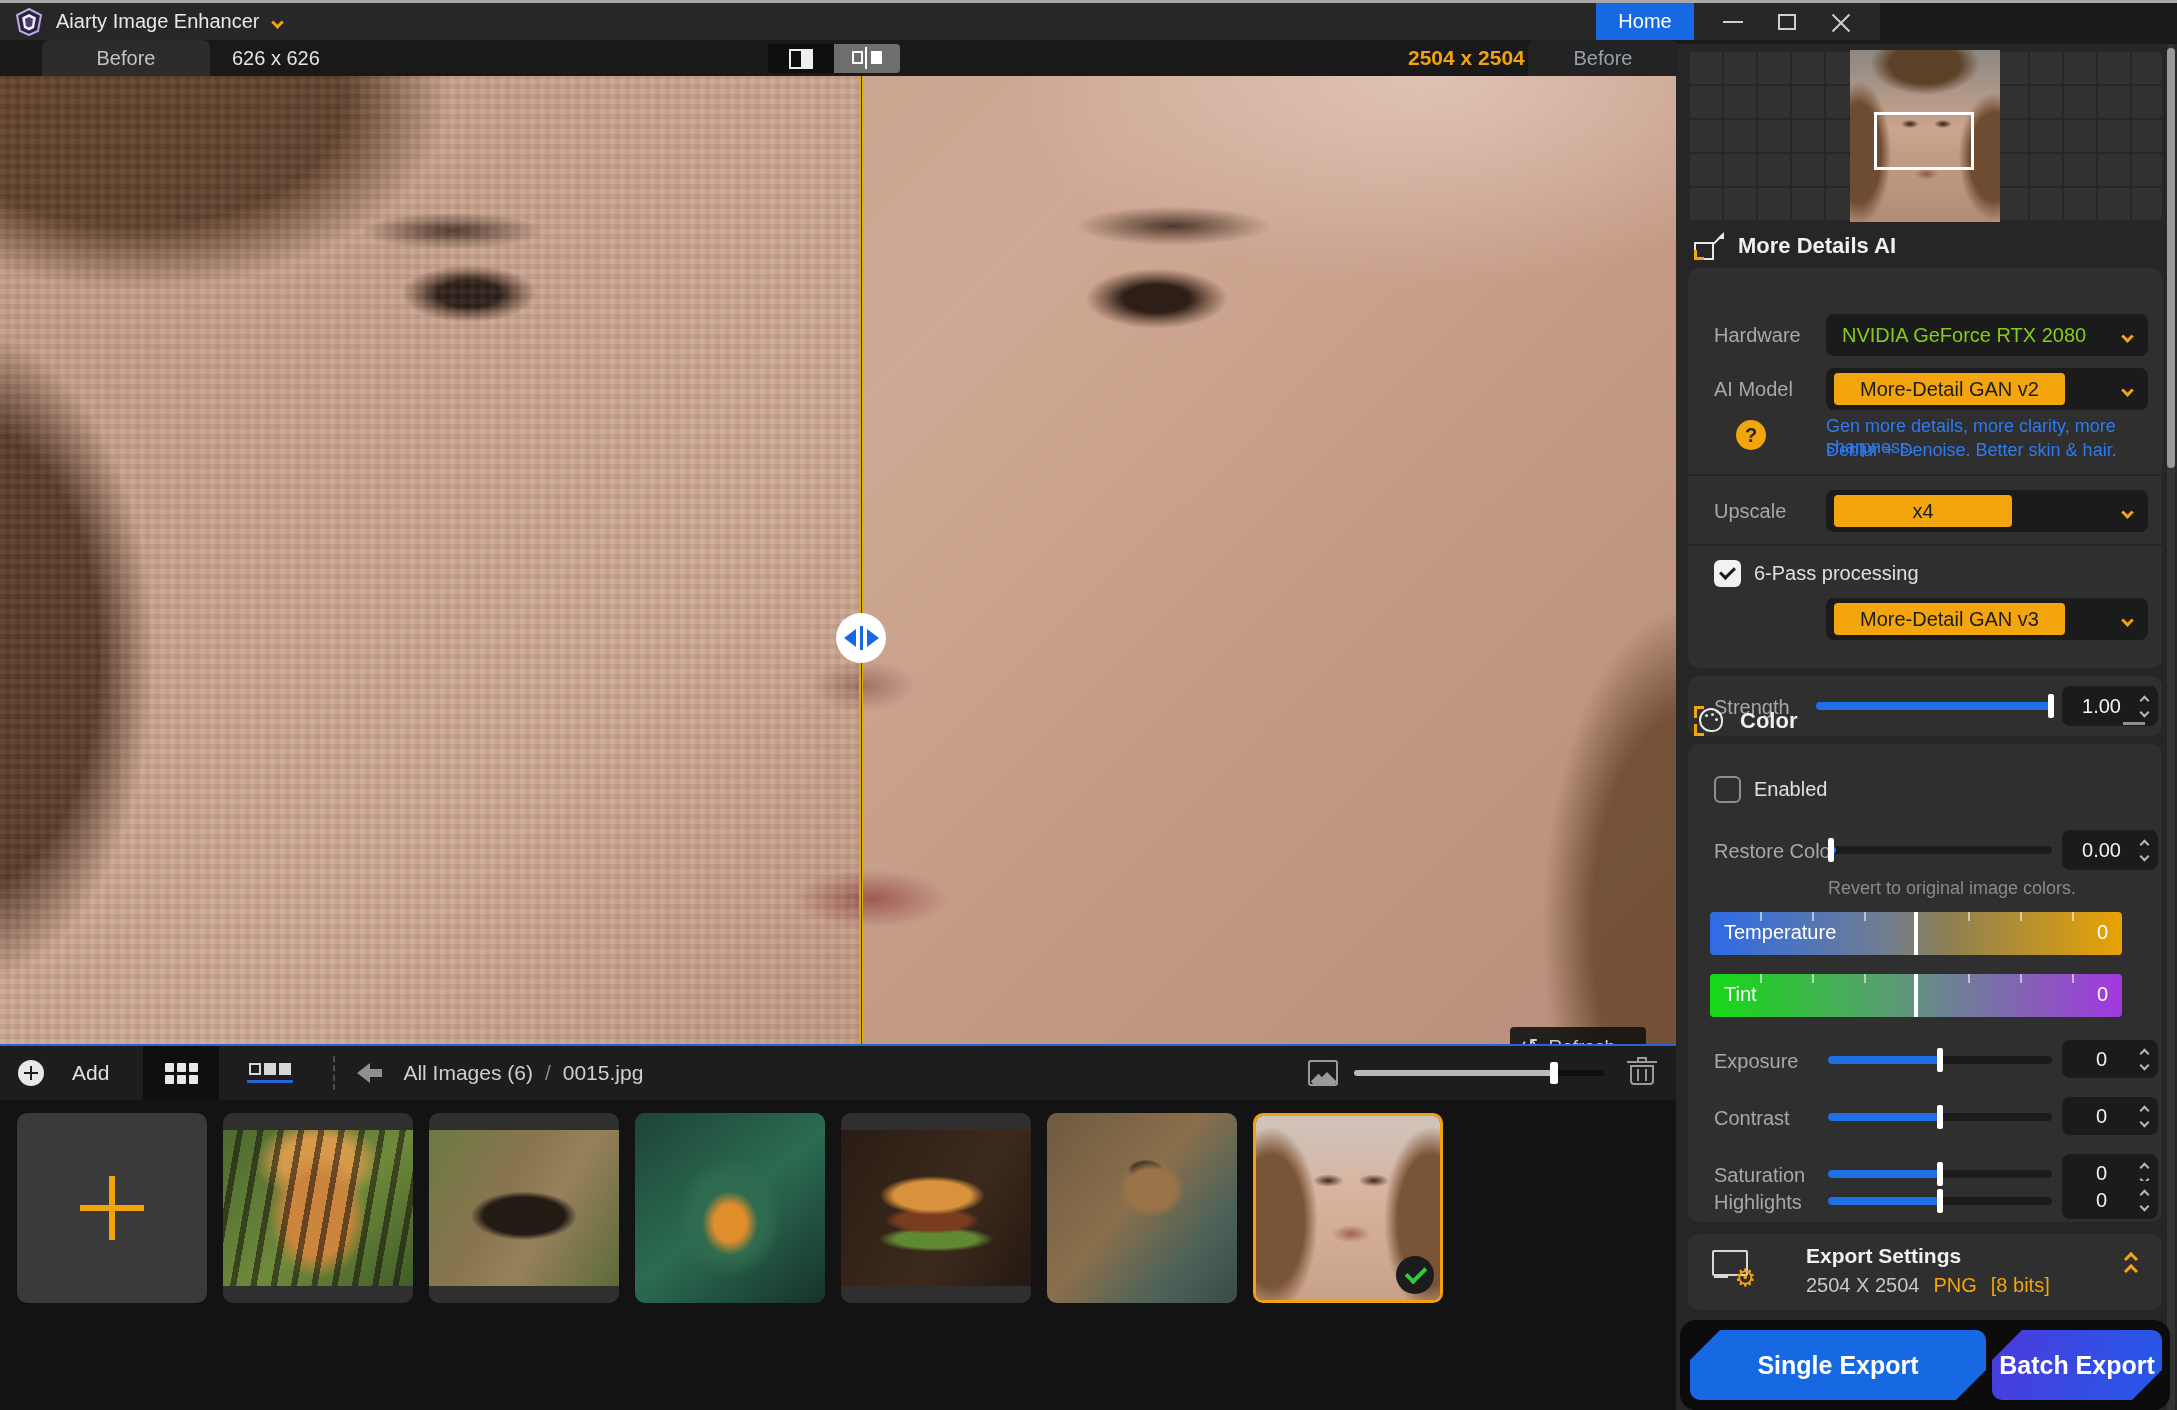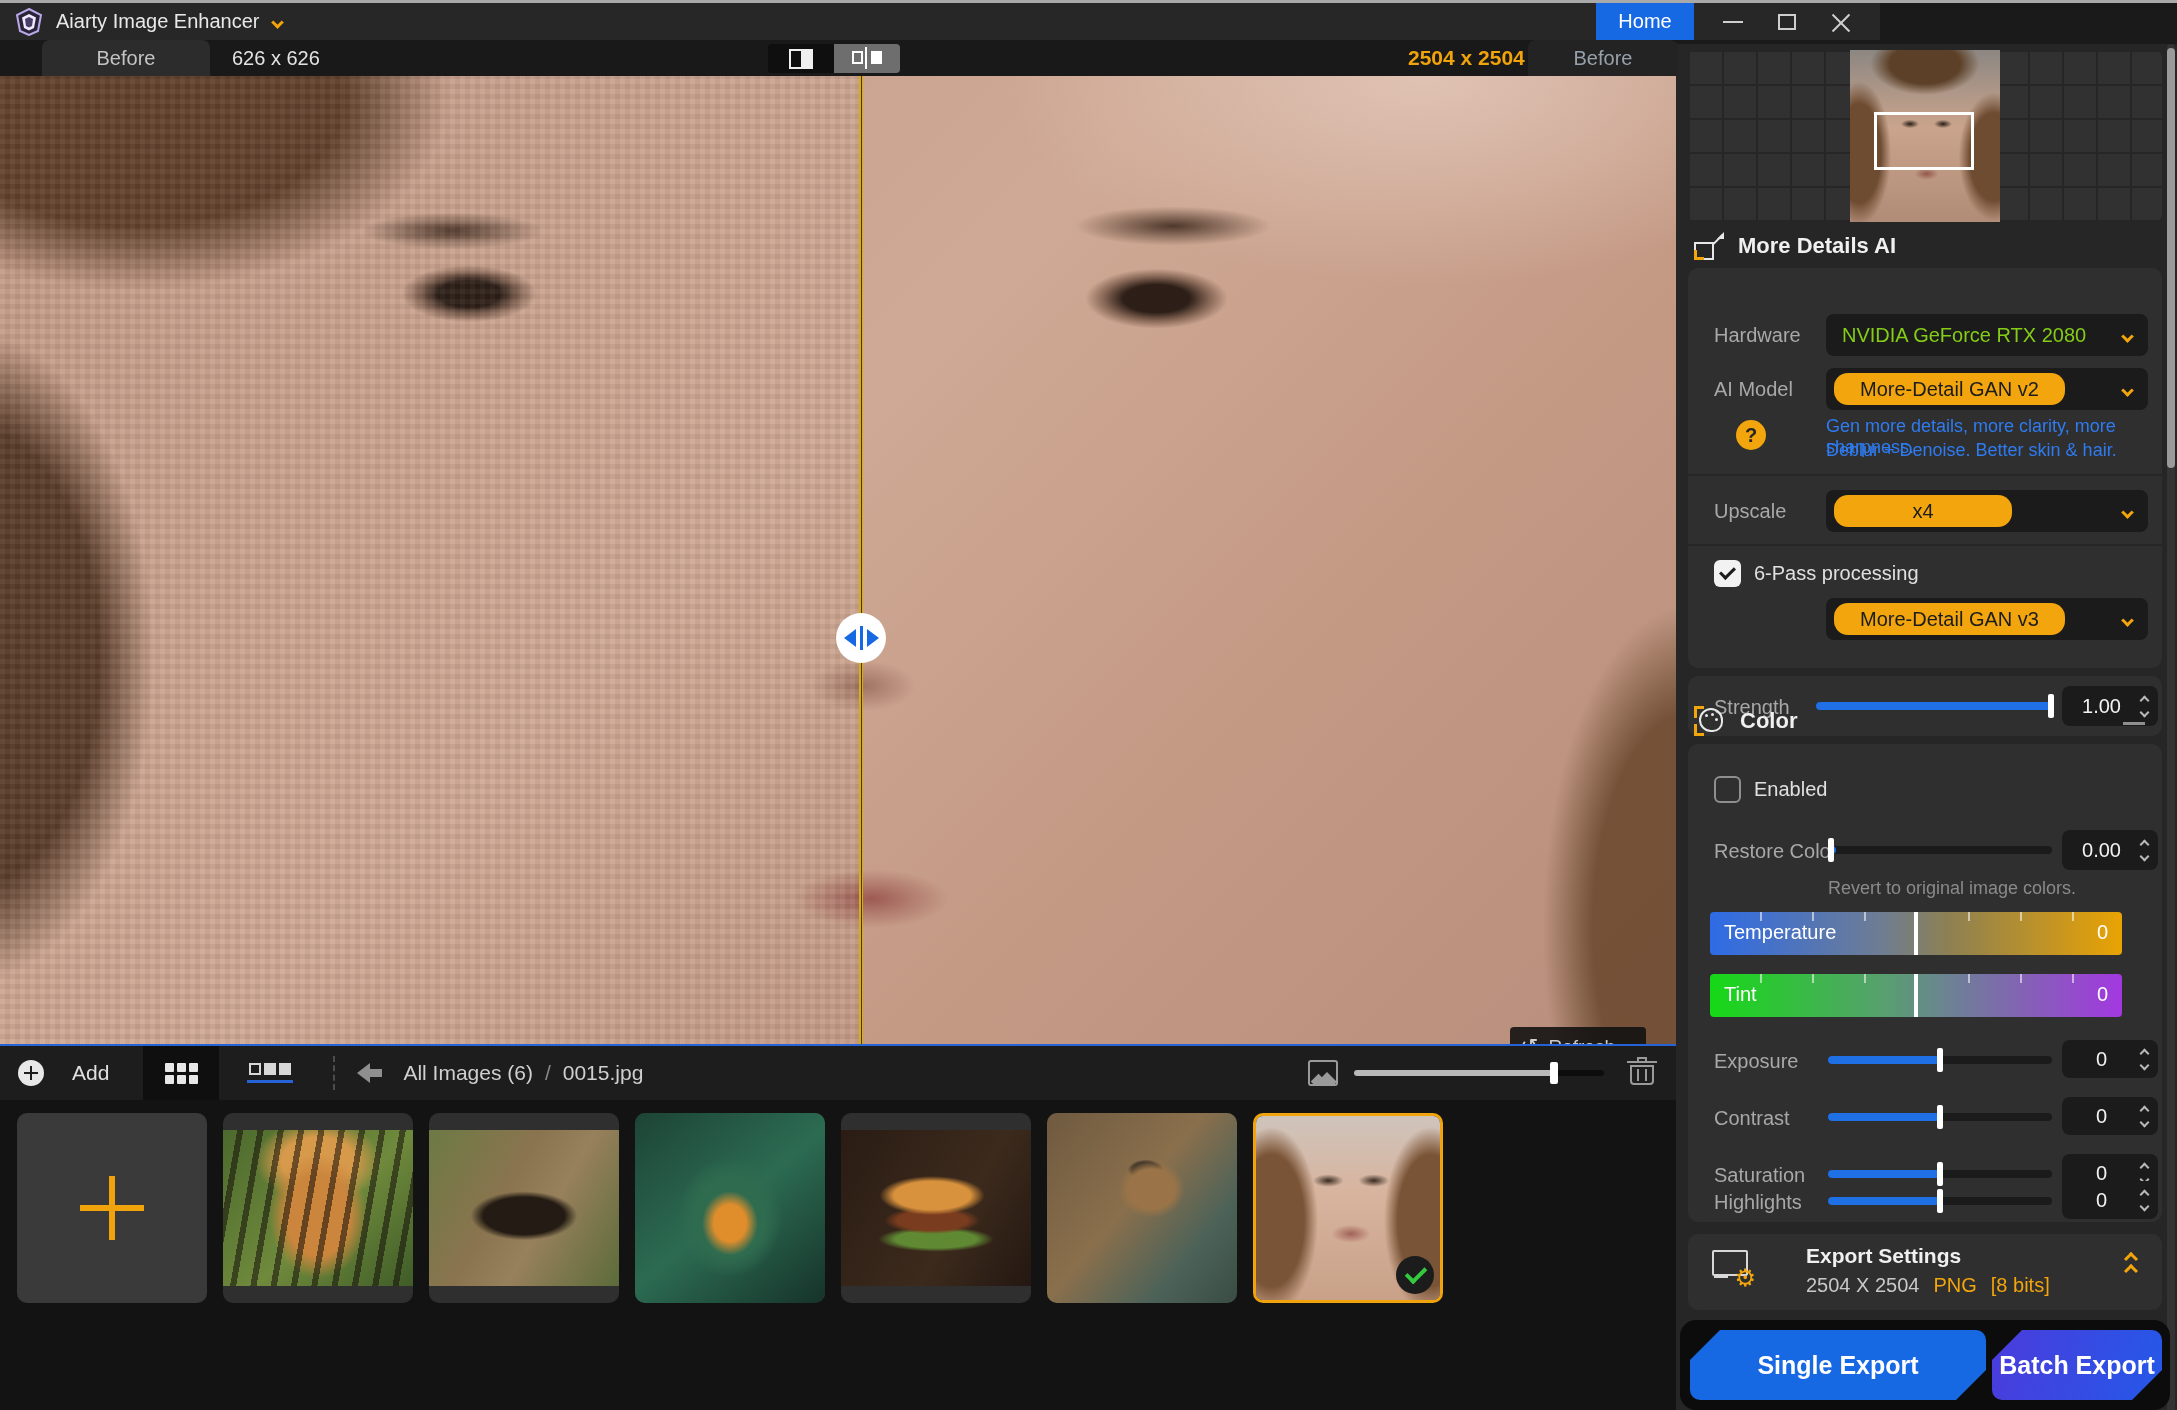--- a/index.html
+++ b/index.html
@@ -177,21 +177,21 @@
   .section-head { position:absolute; left:18px; display:flex; align-items:center; gap:14px; color:#f0f0f0; font-size:22px; font-weight:bold; }
   .collapse-minus { position:absolute; right:32px; width:22px; height:3px; background:#8f8f8f; }
 
   .panel { position:absolute; left:12px; width:474px; background:#2f2f2f; border-radius:10px; }
   .p-sep { position:absolute; left:0; width:474px; height:2px; background:#262626; }
 
   .form-label { position:absolute; left:26px; color:#a8a8a8; font-size:20px; }
   .select { position:absolute; left:138px; width:322px; height:42px; background:#1b1b1b; border-radius:8px; display:flex; align-items:center; }
   .select .sel-text { color:#84cc16; font-size:20px; margin-left:16px; }
   .select .sel-chev { position:absolute; right:16px; top:13px; }
-  .pill { margin-left:8px; height:32px; padding:0 26px; background:#f2a50c; border-radius:14px; display:flex; align-items:center; justify-content:center; color:#1c1c1c; font-size:20px; min-width:178px; }
+  .pill { margin-left:8px; height:32px; padding:0 26px; background:#f2a50c; border-radius:4px; display:flex; align-items:center; justify-content:center; color:#1c1c1c; font-size:20px; min-width:178px; }
   .desc-line { position:absolute; left:138px; color:#2e7bf0; font-size:18px; }
   .help-circle { position:absolute; left:48px; width:30px; height:30px; border-radius:50%; background:#f2a50c; color:#262626; font-weight:bold; font-size:20px; display:flex; align-items:center; justify-content:center; }
 
   .checkbox { position:absolute; width:27px; height:27px; border-radius:6px; }
   .checkbox.checked { background:#f2f2f2; }
   .checkbox.checked::after { content:""; position:absolute; left:6px; top:7px; width:12px; height:6px; border-left:3px solid #1c1c1c; border-bottom:3px solid #1c1c1c; transform:rotate(-45deg); }
   .checkbox.unchecked { border:2px solid #8f8f8f; background:transparent; }
   .cb-label { position:absolute; color:#e0e0e0; font-size:20px; }
 
   .slider-track { position:absolute; height:8px; background:#1b1b1b; border-radius:4px; }

